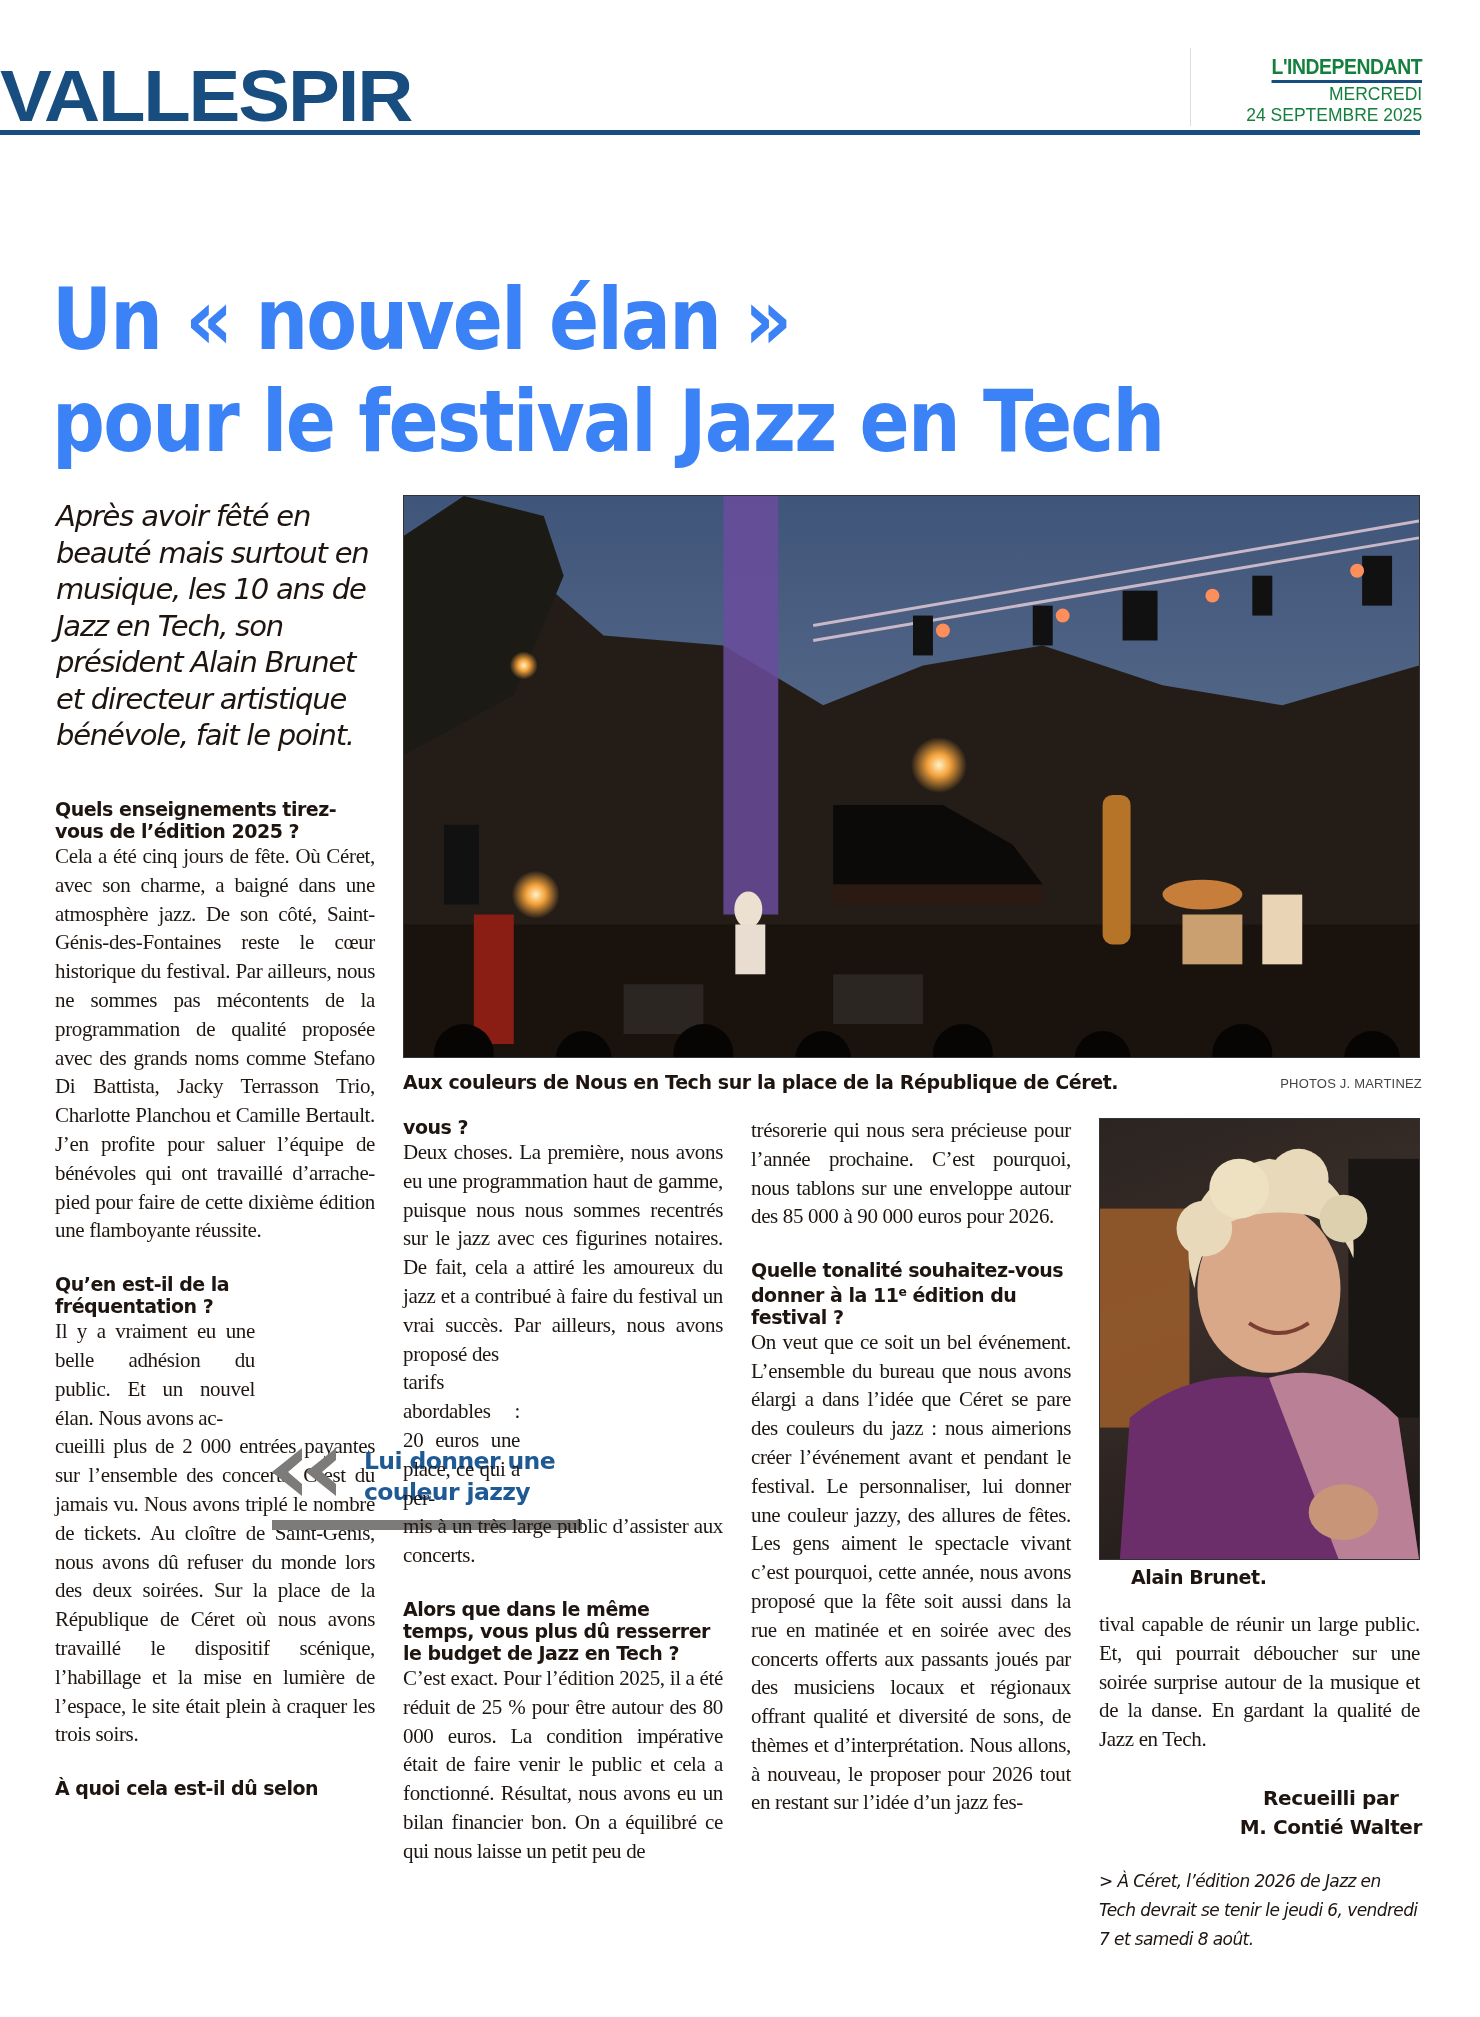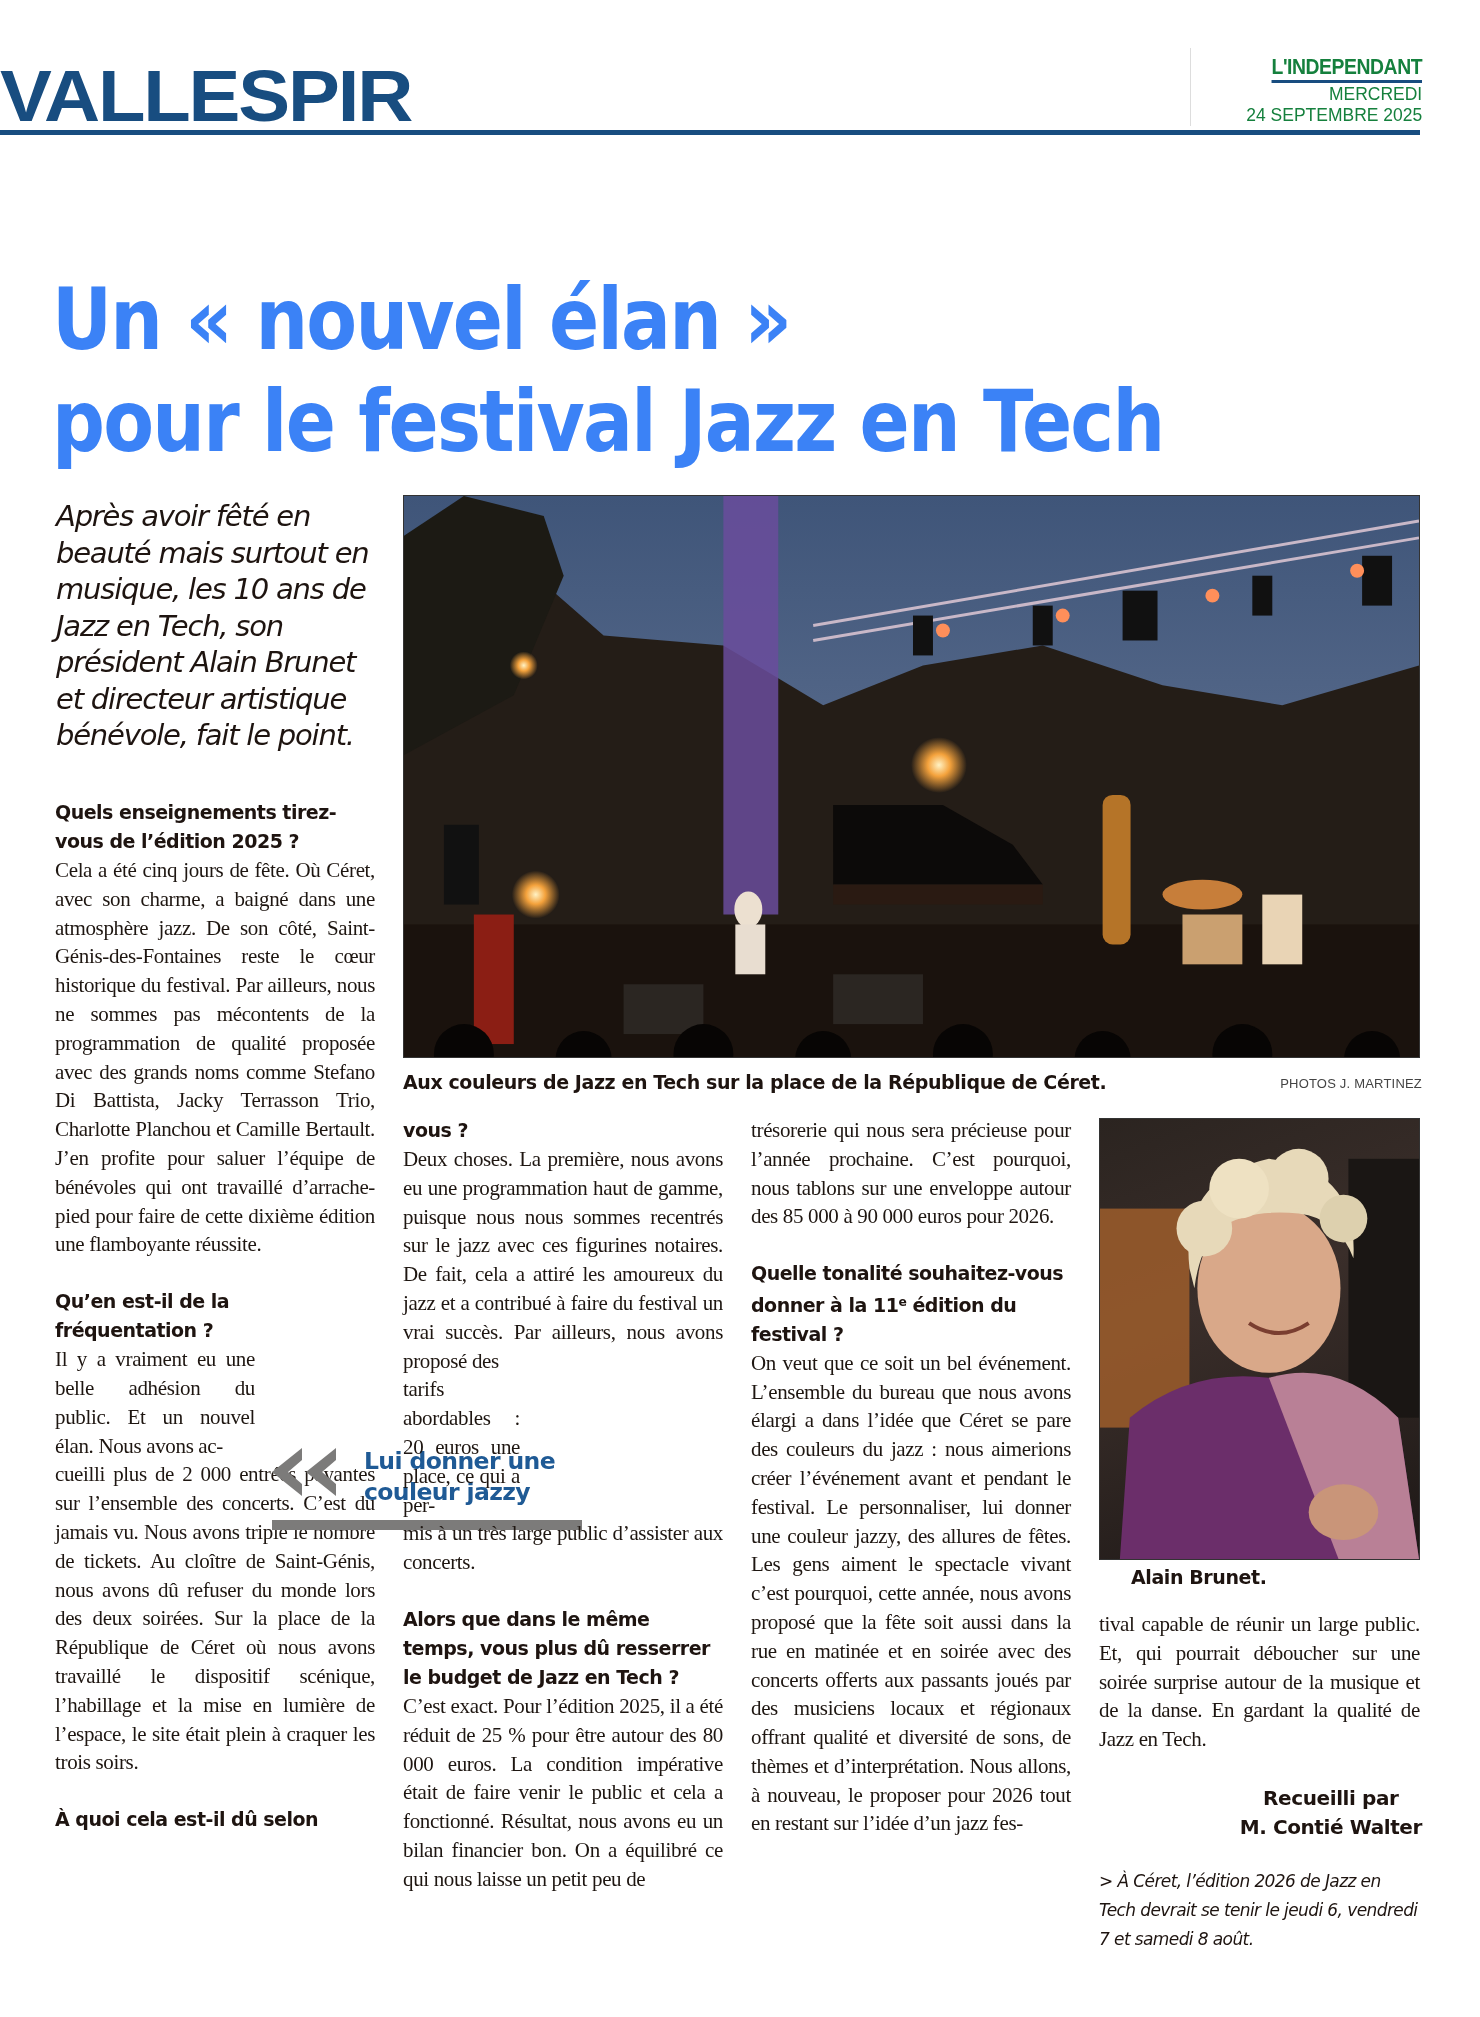--- a/index.html
+++ b/index.html
@@ -52,21 +52,21 @@
   }
   .credit {
     position: absolute; right: 58px; top: 1076px;
     font-family: "Liberation Sans", sans-serif; font-size: 13px; color: #444; letter-spacing: 0.2px;
   }
 
   .col { position: absolute; font-size: 21px; line-height: 28.8px; text-align: justify; color: #1e1611; letter-spacing: -0.35px; }
   .col p { margin: 0; }
   .q {
     font-family: "DejaVu Sans", sans-serif; font-weight: bold;
-    font-size: 19px; line-height: 29px; letter-spacing: -0.5px; color: #1e1410; text-align: left;
+    font-size: 19px; line-height: 22px; letter-spacing: -0.5px; color: #1e1410; text-align: left;
   }
   .gap { height: 28px; }
 
   .col1 { left: 55px; top: 798px; width: 320px; }
   .col2 { left: 403px; top: 1116px; width: 320px; }
   .col3 { left: 751px; top: 1116px; width: 320px; }
   .col4 { left: 1099px; top: 1610px; width: 321px; }
 
   .narrow-block { width: 200px; text-align: justify; }
   .right-block { margin-left: 203px; width: 117px; text-align: justify; }
@@ -176,21 +176,21 @@
         <circle cx="180" cy="565" r="28"></circle>
       <circle cx="300" cy="560" r="30"></circle>
         <circle cx="420" cy="565" r="28"></circle>
       <circle cx="560" cy="560" r="30"></circle>
         <circle cx="700" cy="565" r="28"></circle>
       <circle cx="840" cy="560" r="30"></circle>
         <circle cx="970" cy="565" r="28"></circle>
     </g>
   </svg>
 </div>
-<div class="caption">Aux couleurs de Jazz en Tech sur la place de la République de Céret.</div>
+<div class="caption">Aux couleurs de Nous en Tech sur la place de la République de Céret.</div>
 <div class="credit">PHOTOS J. MARTINEZ</div>
 
 <div class="col col1">
   <p class="q">Quels enseignements tirez-vous de l’édition 2025 ?</p>
   <p>Cela a été cinq jours de fête. Où Céret, avec son charme, a baigné dans une atmosphère jazz. De son côté, Saint-Génis-des-Fontaines reste le cœur historique du festival. Par ailleurs, nous ne sommes pas mécontents de la programmation de qualité proposée avec des grands noms comme Stefano Di Battista, Jacky Terrasson Trio, Charlotte Planchou et Camille Bertault. J’en profite pour saluer l’équipe de bénévoles qui ont travaillé d’arrache-pied pour faire de cette dixième édition une flamboyante réussite.</p>
   <div class="gap"></div>
   <p class="q">Qu’en est-il de la fréquentation ?</p>
   <p class="narrow-block">Il y a vraiment eu une belle adhésion du public. Et un nouvel élan. Nous avons ac-</p>
   <p>cueilli plus de 2 000 entrées payantes sur l’ensemble des concerts. C’est du jamais vu. Nous avons triplé le nombre de tickets. Au cloître de Saint-Génis, nous avons dû refuser du monde lors des deux soirées. Sur la place de la République de Céret où nous avons travaillé le dispositif scénique, l’habillage et la mise en lumière de l’espace, le site était plein à craquer les trois soirs.</p>
   <div class="gap"></div>

